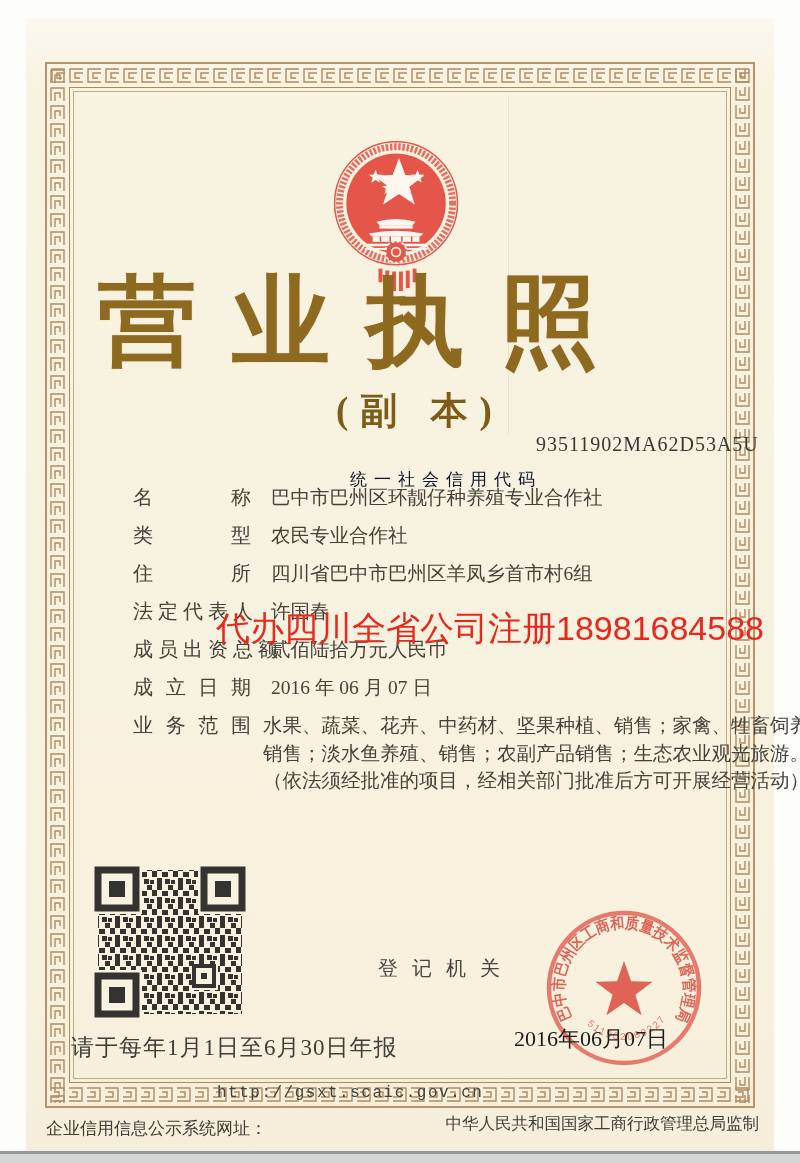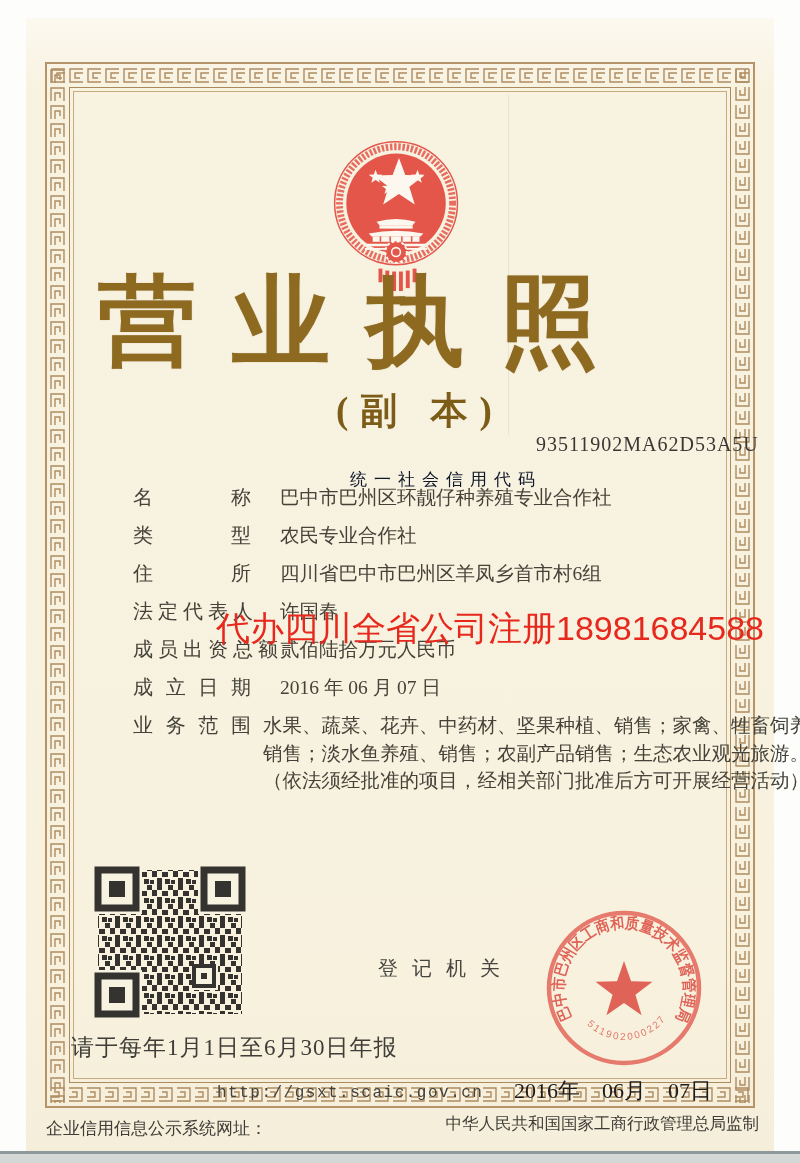--- a/index.html
+++ b/index.html
@@ -38,33 +38,33 @@
   .subtitle{
     left:0;top:386px;width:800px;text-align:center;
     font-size:37px;font-weight:bold;color:#7c5c16;letter-spacing:12px;padding-left:20px;
   }
   .code-label{left:350px;top:428px;font-size:17px;letter-spacing:7px;color:#0f172a;margin-top:40px;}
   .code-value{left:536px;top:433px;font-size:20px;color:#3a3733;letter-spacing:1px;}
   
   .frow{left:133px;font-size:19.5px;color:#454239;white-space:nowrap;}
   .f-label{display:inline-block;width:118px;text-align:justify;text-align-last:justify;
            font-size:20px;color:#454239;vertical-align:top;}
-  .f-value{margin-left:29px;display:inline-block;vertical-align:top;}
+  .f-value{margin-left:20px;display:inline-block;vertical-align:top;}
   .scope-lines{margin-left:12px;display:inline-block;vertical-align:top;line-height:27.5px;}
   
   .watermark{
     left:216px;top:606px;font-size:34px;color:#e7281c;
     font-family:"Liberation Sans","DejaVu Sans",sans-serif;white-space:nowrap;
   }
   
   .qr{left:94px;top:866px;width:152px;height:152px;}
   .reg-label{left:378px;top:955px;font-size:20px;letter-spacing:14px;color:#474540;}
   .annual-note{left:71px;top:1032px;font-size:23px;color:#3f3d38;letter-spacing:1px;}
   .stamp{left:541px;top:905px;width:166px;height:166px;opacity:.88;}
-  .issue-date{left:514px;top:1076px;display:flex;gap:22px;font-size:22px;color:#1d1c1a;}
+  .issue-date{left:514px;top:1024px;display:flex;font-size:22px;color:#1d1c1a;}
   .url{
     left:217px;top:1084px;font-size:16px;color:#44423d;letter-spacing:1.5px;
     font-family:Liberation Mono, monospace;
   }
   .footer-left{left:46px;top:1117px;font-size:17px;color:#3e3c37;text-align:center;}
   .footer-right{right:41px;top:1113px;font-size:16.5px;color:#3e3c37;}
 </style>
 </head>
 <body>
 

